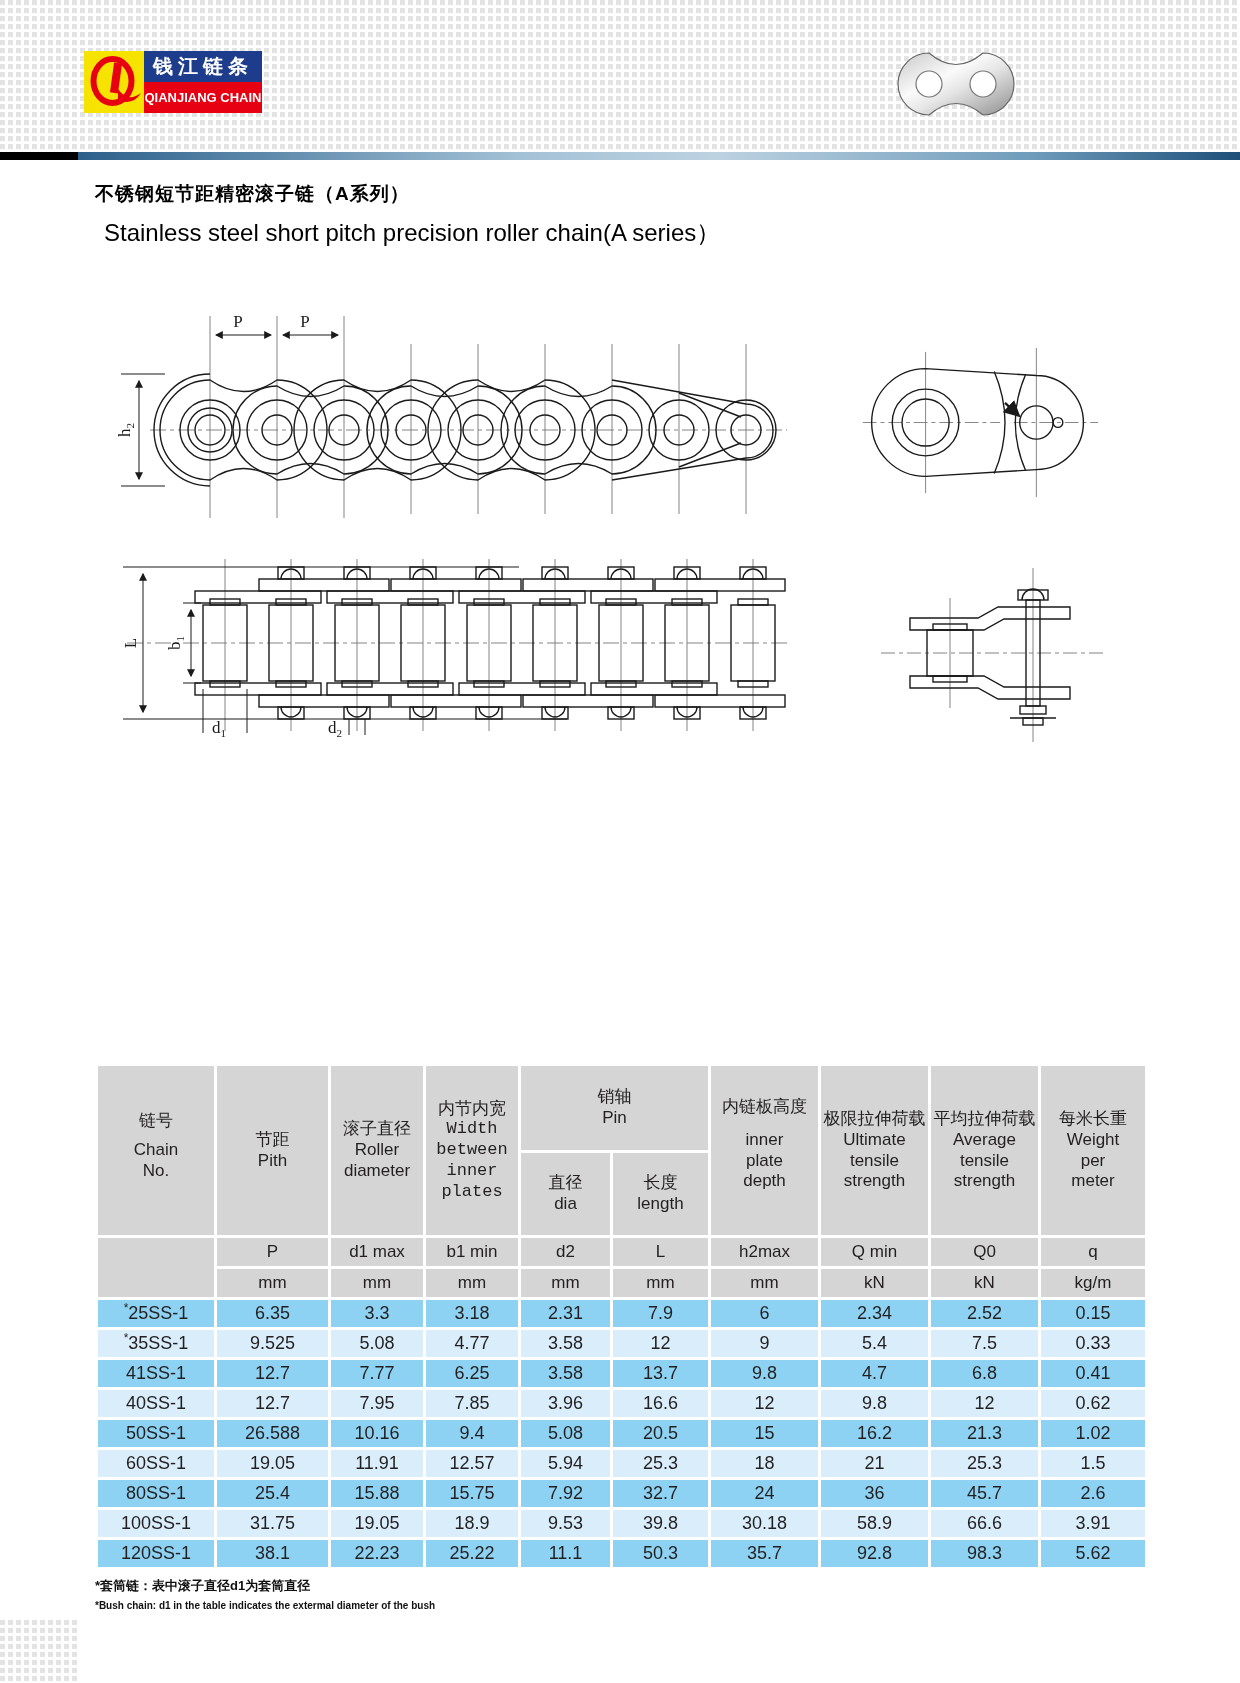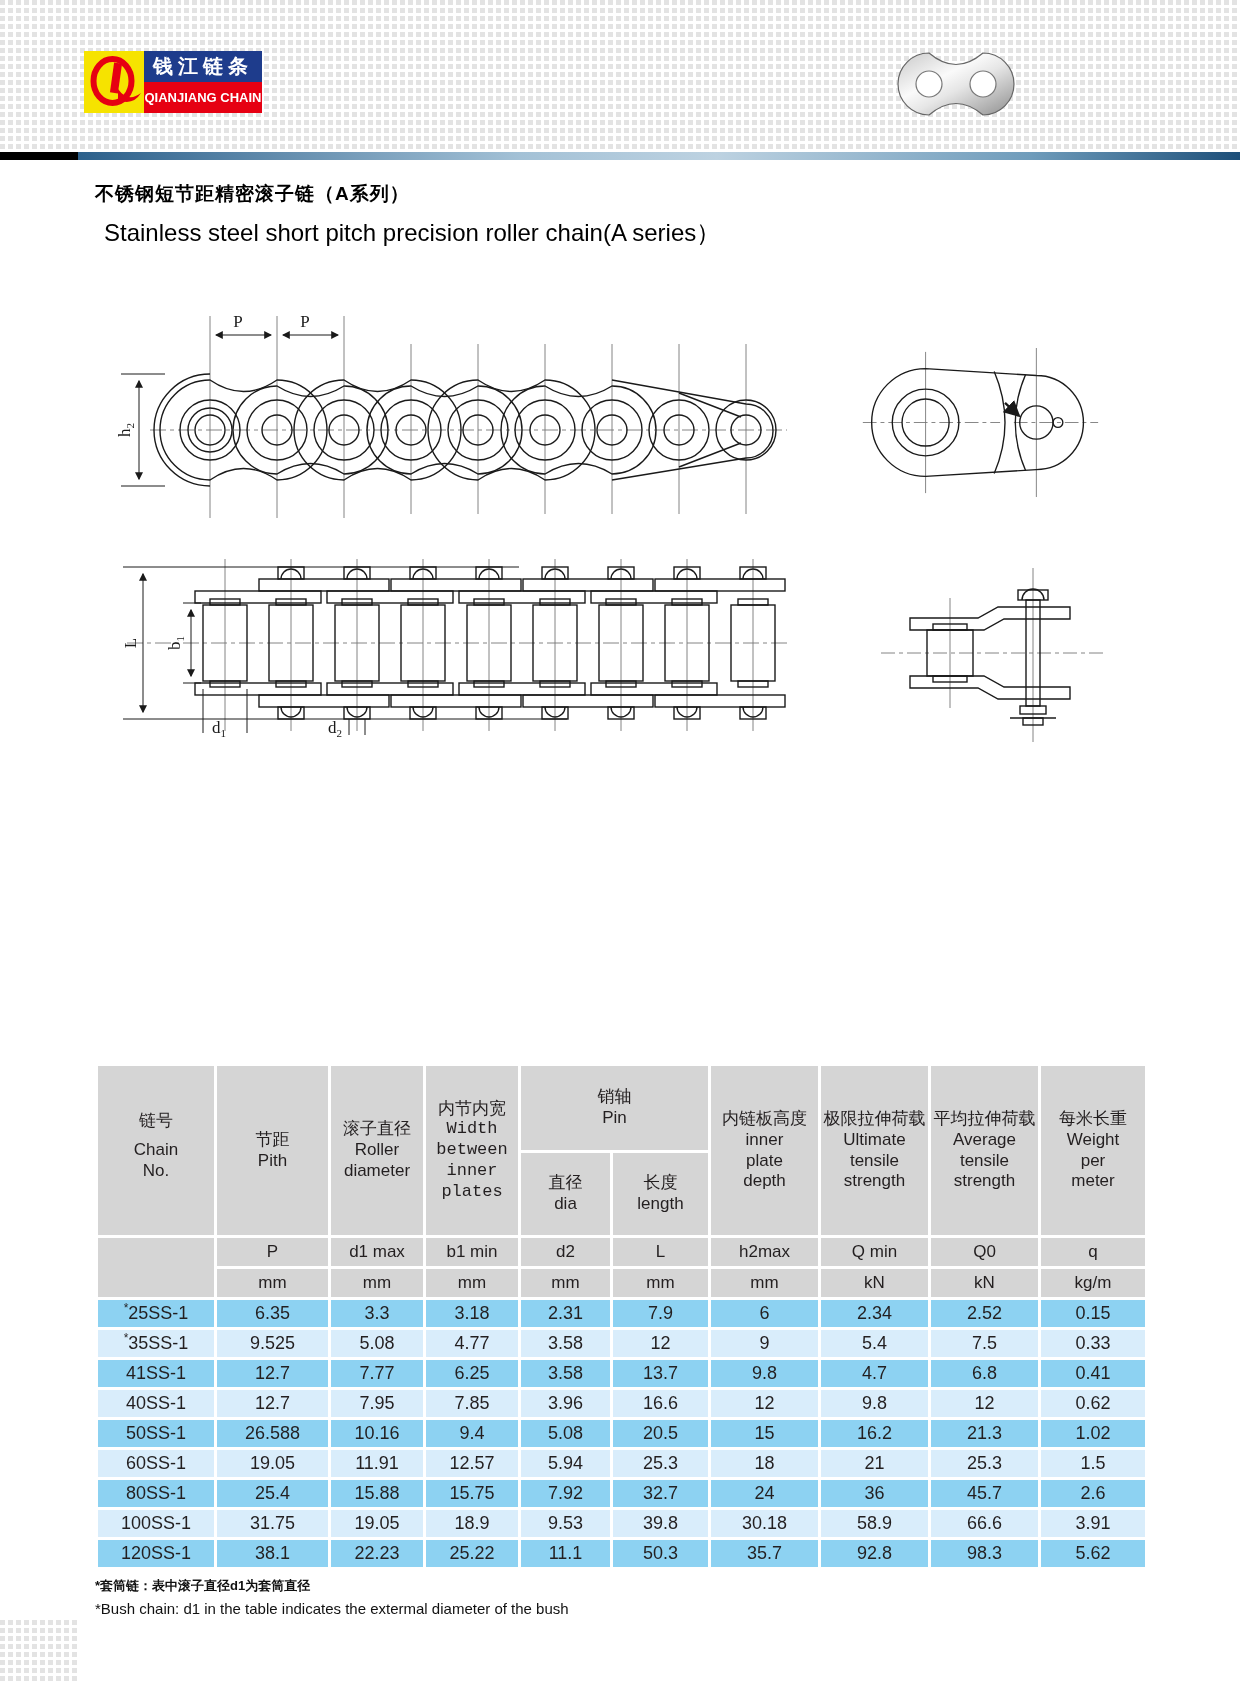--- a/index.html
+++ b/index.html
@@ -45,29 +45,29 @@
   table.spec{border-collapse:separate;border-spacing:3px;width:1053px;table-layout:fixed;}
   table.spec td{text-align:center;vertical-align:middle;padding:0;color:#231f20;}
   table.spec thead td{background:var(--header-gray,#d5d5d5);font-size:17px;line-height:1.22;}
   tr.h1{height:84px;} tr.h2{height:82px;}
   tr.sym td,tr.unit td{height:28px;font-size:18px;background:var(--header-gray,#d5d5d5);}
   tbody td{height:27px;font-size:18px;}
   tbody tr:nth-child(odd) td{background:var(--row-dark,#8dd2f2);}
   tbody tr:nth-child(even) td{background:var(--row-light,#d9edfb);}
   .cn{white-space:nowrap;}
   .hdr-chain .en{max-width:64px;margin:8px auto;}
-  .hdr-plate .en{max-width:62px;margin:0 auto;}
+  .hdr-plate .en{max-width:62px;margin:12px auto;}
   .hdr-width .en{max-width:86px;margin:0 auto;font-family:Liberation Mono, monospace;}
   .hdr-ult .en,.hdr-avg .en{max-width:84px;margin:0 auto;}
   .hdr-wt .en{max-width:62px;margin:0 auto;}
   .star{font-size:12px;vertical-align:super;line-height:0;}
 
   
   .fn-cn{position:absolute;left:95px;top:1577px;font-size:13px;font-weight:bold;color:#111;}
-  .fn-en{position:absolute;left:95px;top:1600px;font-size:15px;color:#111;}
+  .fn-en{position:absolute;left:95px;top:1600px;font-size:10px;color:#111;font-weight:bold;}
 </style>
 </head>
 <body>
 
 <div class="page">
 
   <div class="band-dots dotgrid">
     <div class="logo">
       <svg class="logo-mark" viewBox="0 0 60 62">
         <rect x="0" y="0" width="60" height="62" style="fill:var(--brand-yellow,#f6e300)"></rect>

